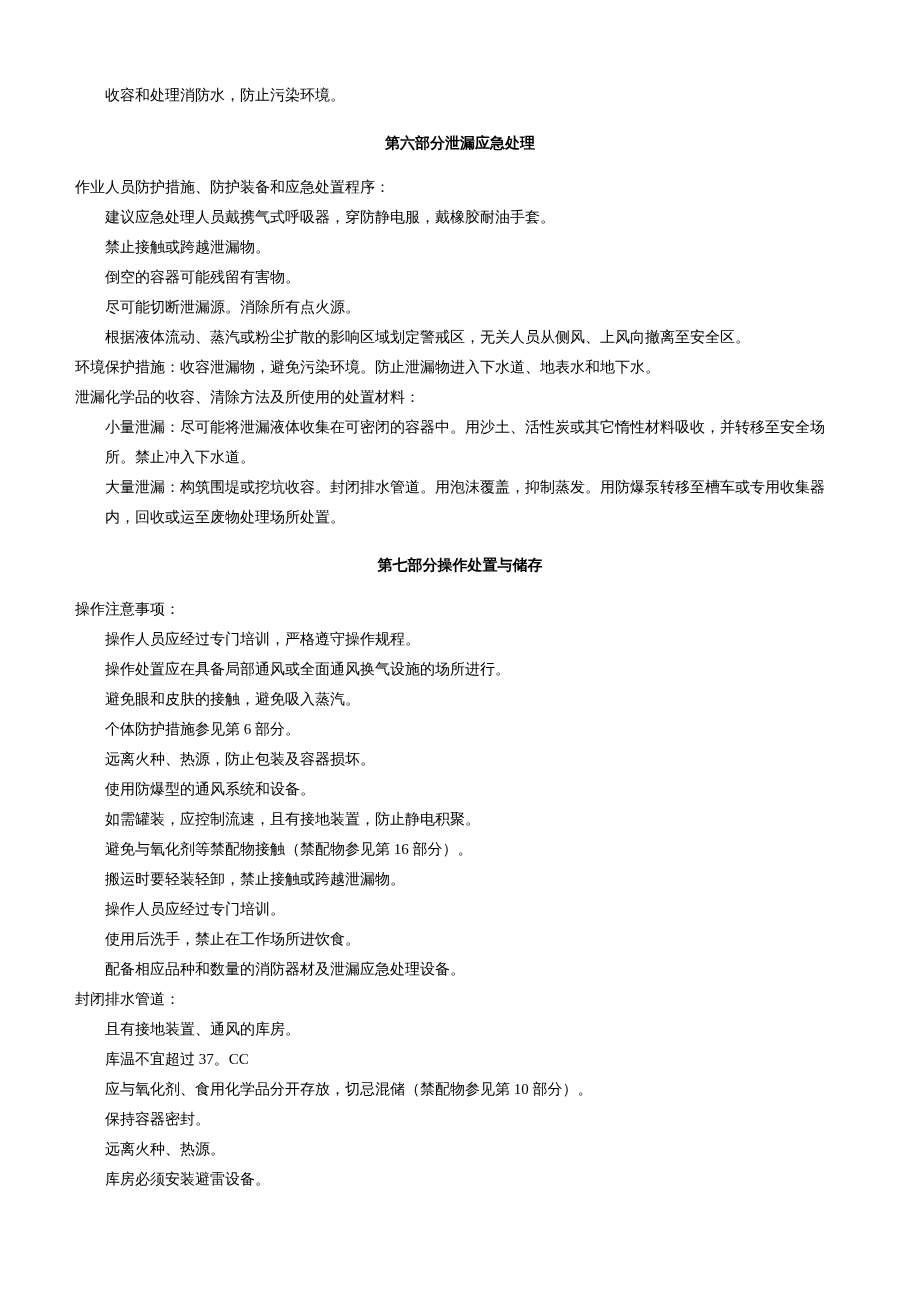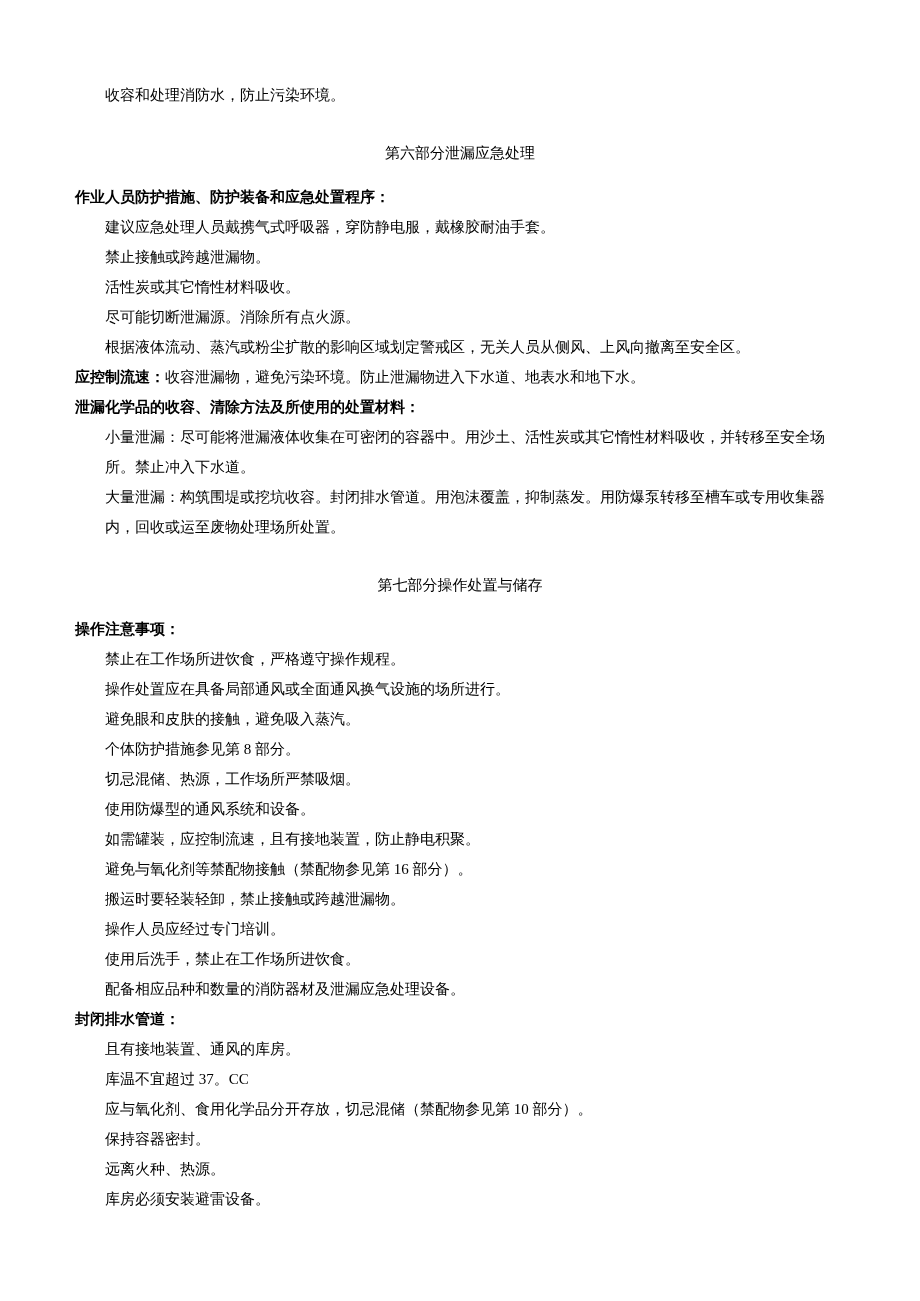--- a/index.html
+++ b/index.html
@@ -9,60 +9,60 @@
       font-size: 15px;
       line-height: 2.0;
       color: #000;
       width: 920px;
       padding: 80px 75px 60px 75px;
     }
     .indent {
       padding-left: 2em;
     }
     .section-title {
-      font-weight: normal;
+      font-weight: bold;
       text-align: center;
-      margin-top: 28px;
+      margin-top: 18px;
       margin-bottom: 14px;
     }
     .subheading {
-      font-weight: bold;
+      font-weight: normal;
     }
     .paragraph {
       margin: 0;
     }
   </style>
 </head>
 <body>
 
 <p class="paragraph indent">收容和处理消防水，防止污染环境。</p>
 
 <p class="section-title">第六部分泄漏应急处理</p>
 
 <p class="subheading">作业人员防护措施、防护装备和应急处置程序：</p>
 <p class="paragraph indent">建议应急处理人员戴携气式呼吸器，穿防静电服，戴橡胶耐油手套。</p>
 <p class="paragraph indent">禁止接触或跨越泄漏物。</p>
-<p class="paragraph indent">活性炭或其它惰性材料吸收。</p>
+<p class="paragraph indent">倒空的容器可能残留有害物。</p>
 <p class="paragraph indent">尽可能切断泄漏源。消除所有点火源。</p>
 <p class="paragraph indent">根据液体流动、蒸汽或粉尘扩散的影响区域划定警戒区，无关人员从侧风、上风向撤离至安全区。</p>
 
-<p class="paragraph"><span class="subheading">应控制流速：</span><span>收容泄漏物，避免污染环境。防止泄漏物进入下水道、地表水和地下水。</span></p>
+<p class="paragraph"><span class="subheading">环境保护措施：</span><span>收容泄漏物，避免污染环境。防止泄漏物进入下水道、地表水和地下水。</span></p>
 
 <p class="subheading">泄漏化学品的收容、清除方法及所使用的处置材料：</p>
 <p class="paragraph indent">小量泄漏：尽可能将泄漏液体收集在可密闭的容器中。用沙土、活性炭或其它惰性材料吸收，并转移至安全场所。禁止冲入下水道。</p>
 <p class="paragraph indent">大量泄漏：构筑围堤或挖坑收容。封闭排水管道。用泡沫覆盖，抑制蒸发。用防爆泵转移至槽车或专用收集器内，回收或运至废物处理场所处置。</p>
 
 <p class="section-title">第七部分操作处置与储存</p>
 
 <p class="subheading">操作注意事项：</p>
-<p class="paragraph indent">禁止在工作场所进饮食，严格遵守操作规程。</p>
+<p class="paragraph indent">操作人员应经过专门培训，严格遵守操作规程。</p>
 <p class="paragraph indent">操作处置应在具备局部通风或全面通风换气设施的场所进行。</p>
 <p class="paragraph indent">避免眼和皮肤的接触，避免吸入蒸汽。</p>
-<p class="paragraph indent">个体防护措施参见第 8 部分。</p>
-<p class="paragraph indent">切忌混储、热源，工作场所严禁吸烟。</p>
+<p class="paragraph indent">个体防护措施参见第 6 部分。</p>
+<p class="paragraph indent">远离火种、热源，防止包装及容器损坏。</p>
 <p class="paragraph indent">使用防爆型的通风系统和设备。</p>
 <p class="paragraph indent">如需罐装，应控制流速，且有接地装置，防止静电积聚。</p>
 <p class="paragraph indent">避免与氧化剂等禁配物接触（禁配物参见第 16 部分）。</p>
 <p class="paragraph indent">搬运时要轻装轻卸，禁止接触或跨越泄漏物。</p>
 <p class="paragraph indent">操作人员应经过专门培训。</p>
 <p class="paragraph indent">使用后洗手，禁止在工作场所进饮食。</p>
 <p class="paragraph indent">配备相应品种和数量的消防器材及泄漏应急处理设备。</p>
 
 <p class="subheading">封闭排水管道：</p>
 <p class="paragraph indent">且有接地装置、通风的库房。</p>

